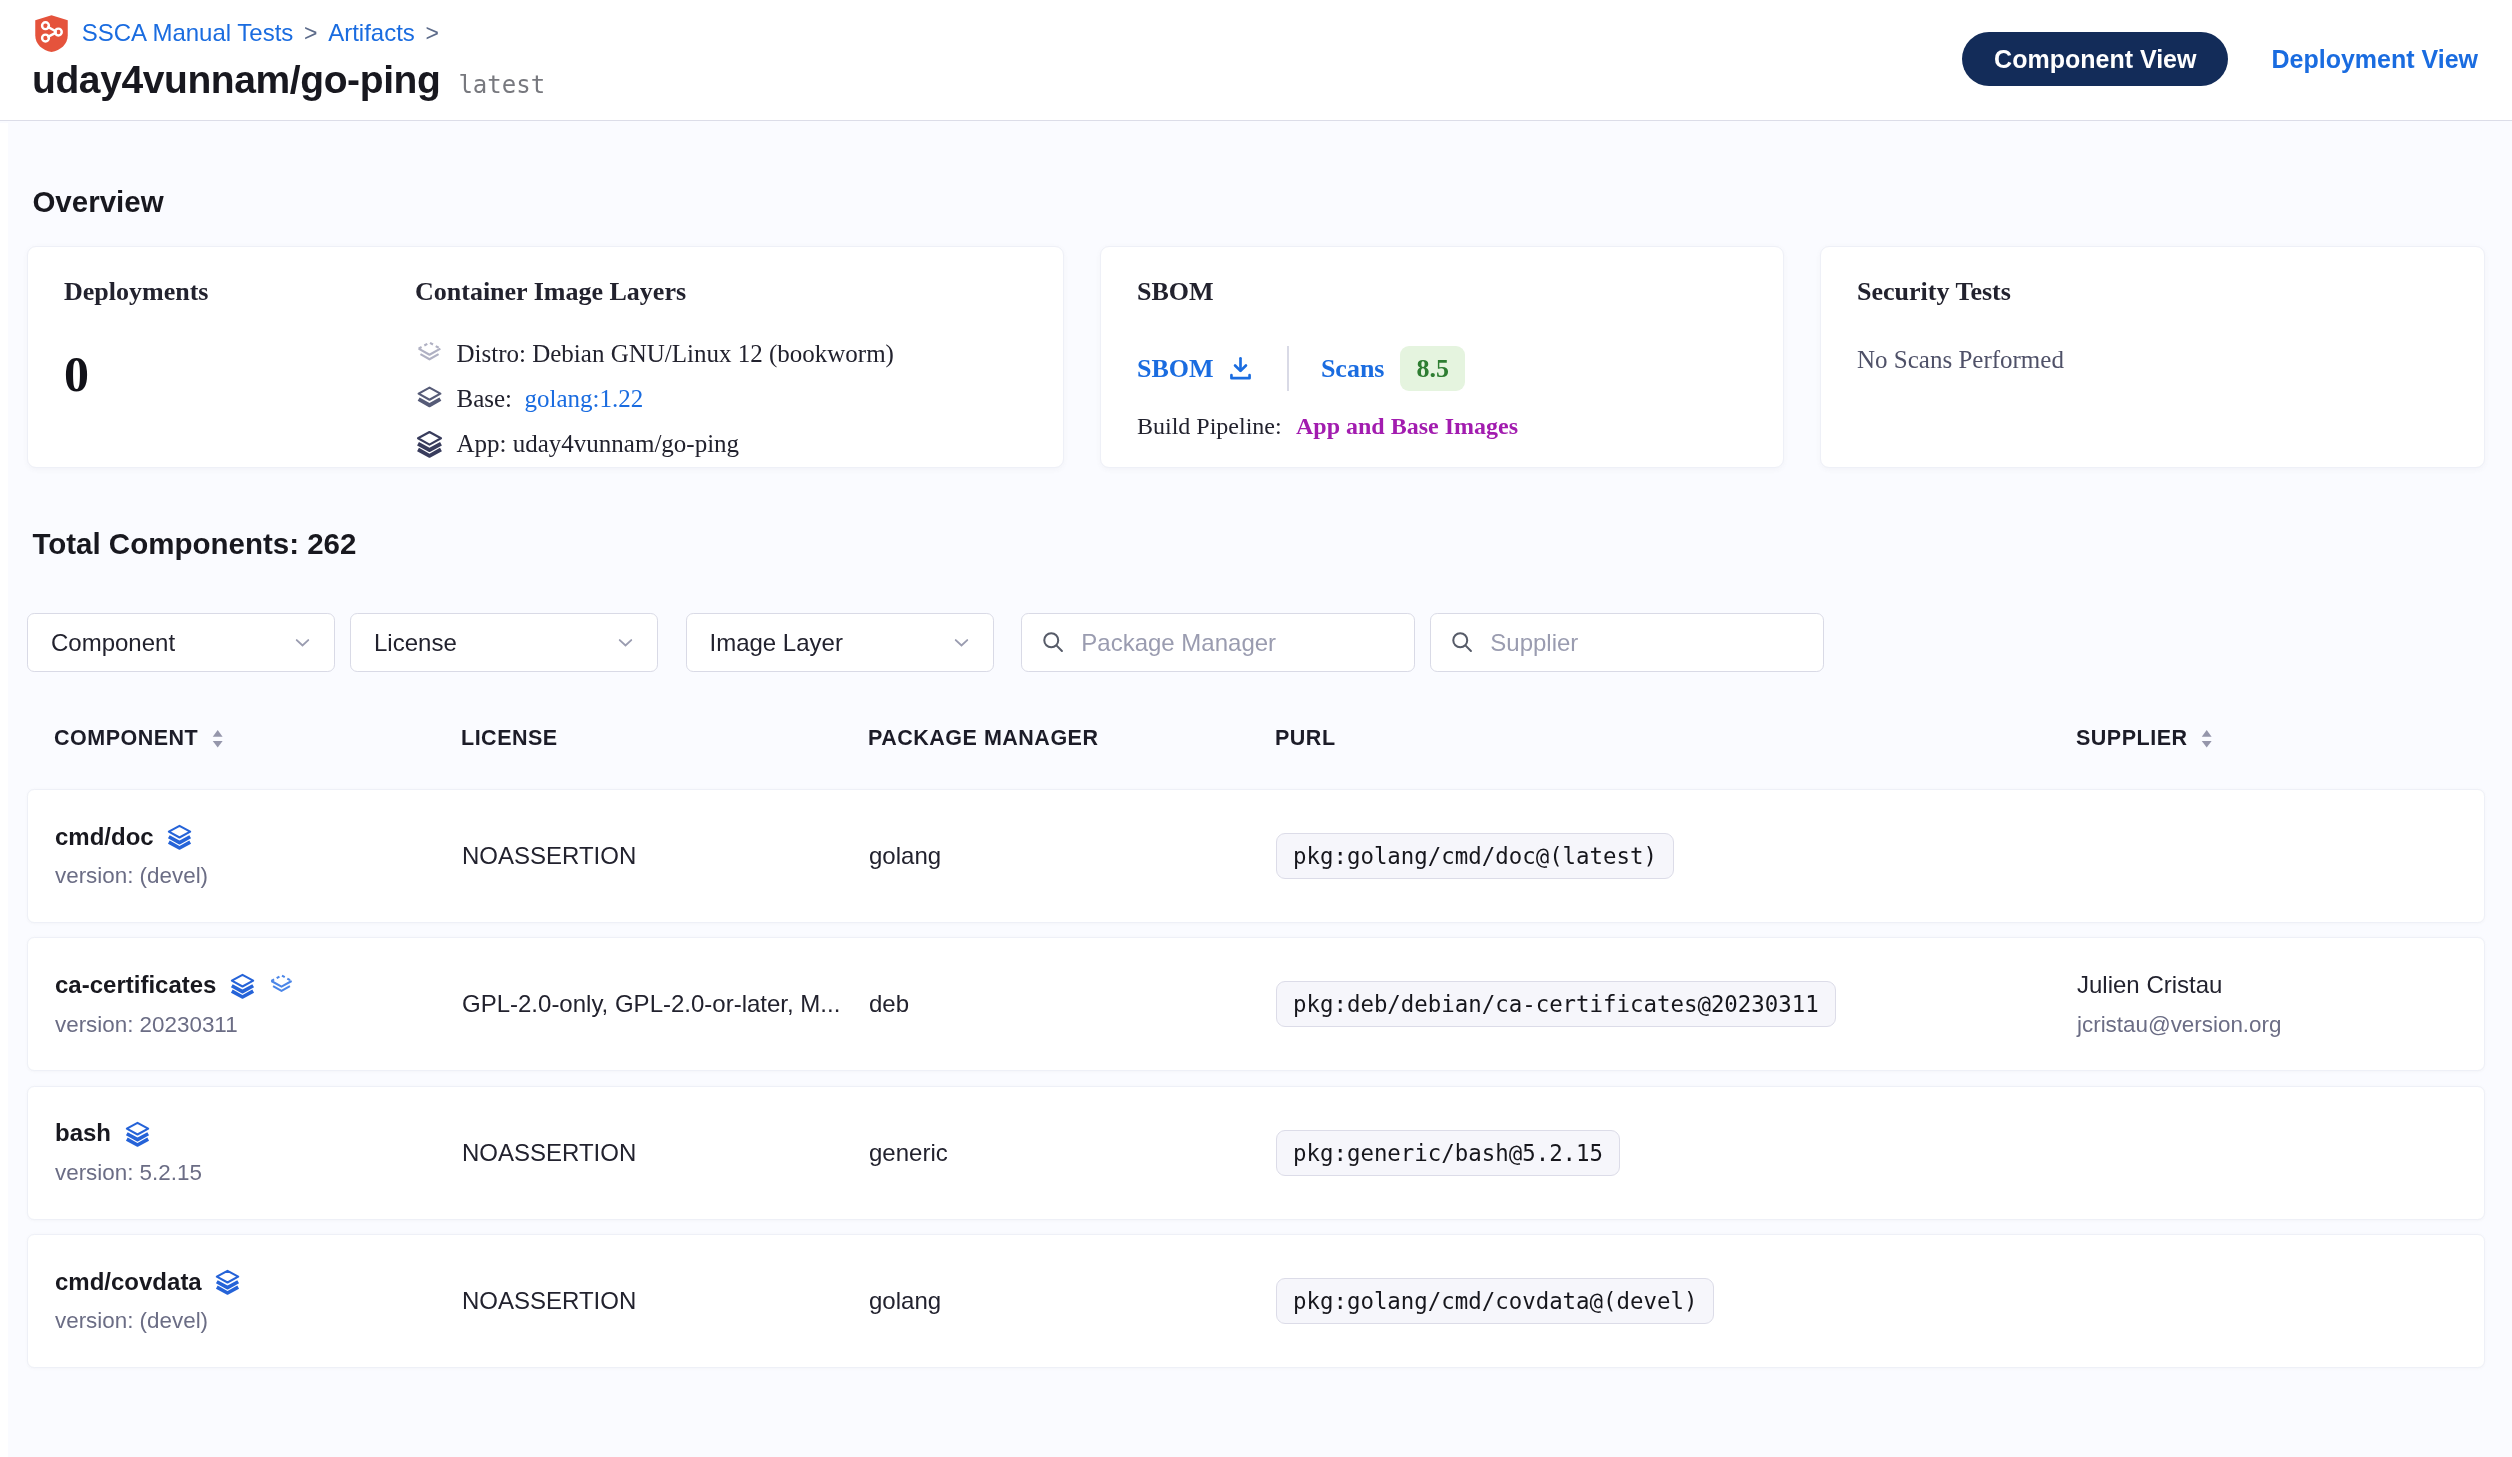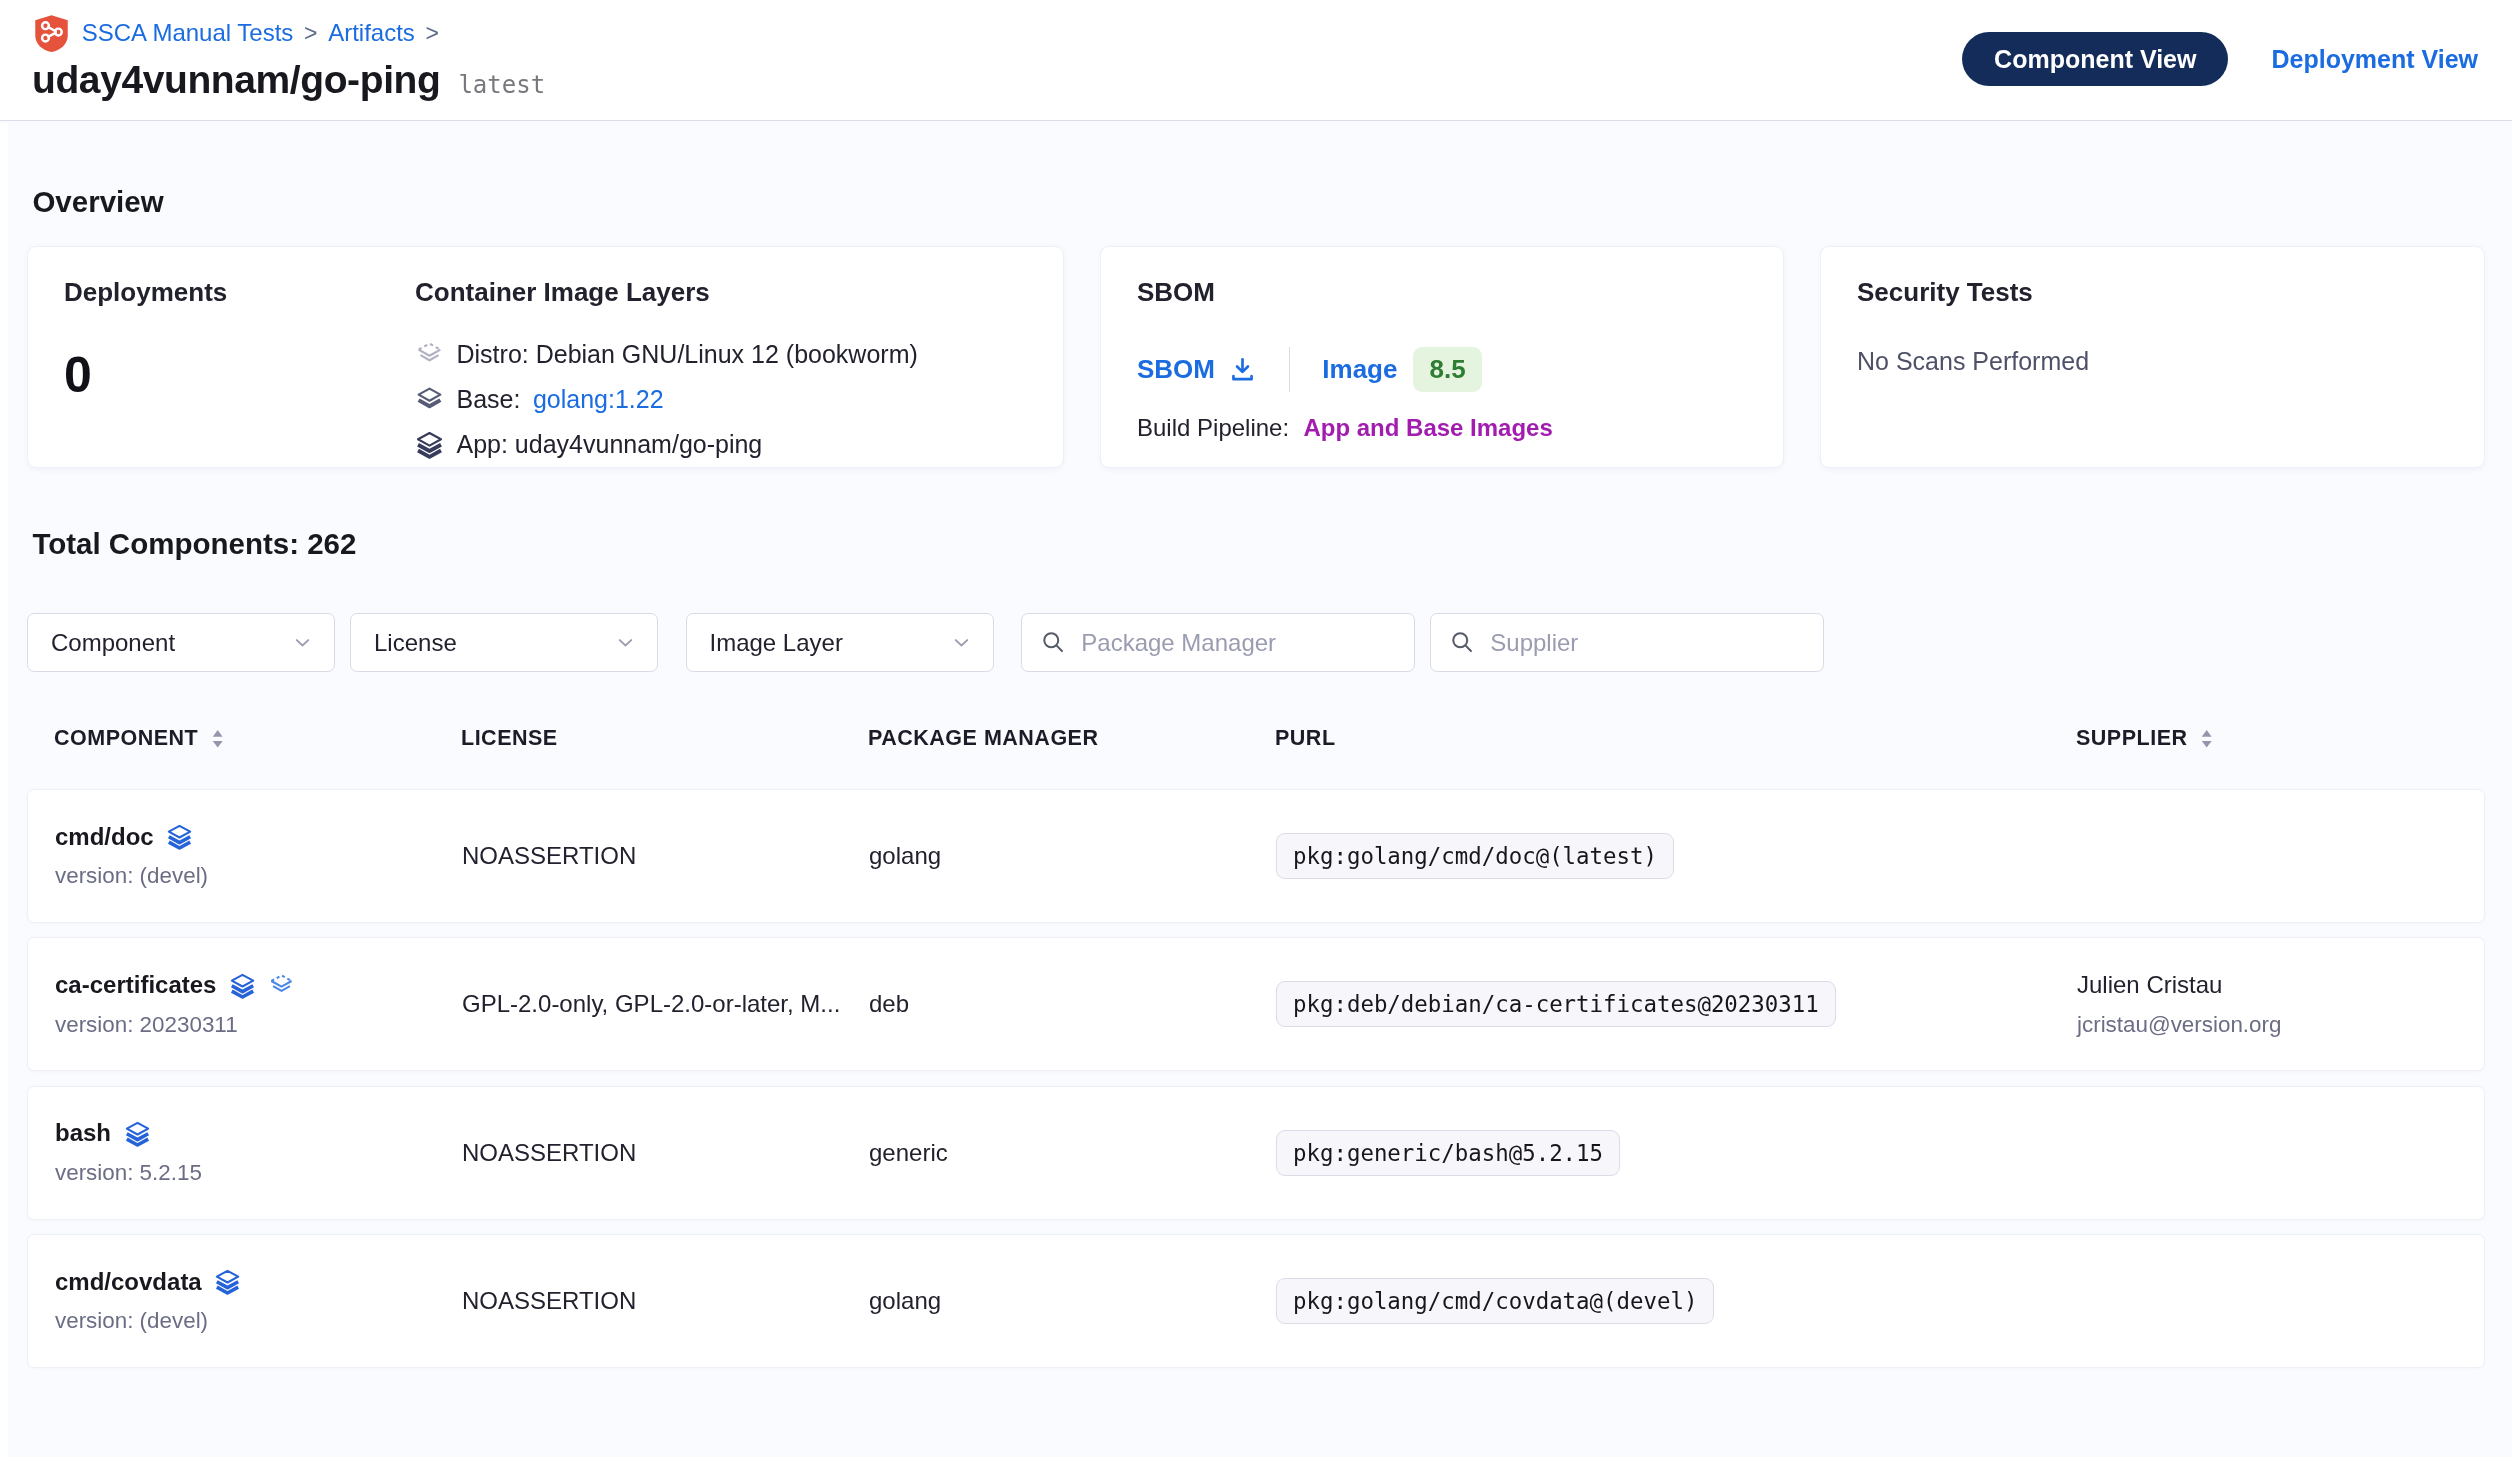--- a/index.html
+++ b/index.html
@@ -40,20 +40,21 @@
   .content { padding: 0 27px; }
   .section-heading { font-size: 29.5px; font-weight: 700; color: #18181f; margin-left: 5.4px; }
   .overview-heading { padding-top: 64px; }
   .total-heading { margin-top: 59px; }
 
   .cards { display: flex; gap: 36px; margin-top: 27px; }
   .card {
     background: #ffffff; border: 0.9px solid #eef0f7; border-radius: 9px;
     height: 222px; padding: 30px 36px;
     box-shadow: 0 1.8px 5.4px rgba(96,97,112,0.05);
+    font-family: Liberation Serif, serif;
   }
   .card-title { font-size: 26px; font-weight: 700; color: #22222e; }
   .card-combo { width: 1037px; display: flex; }
   .card-sbom { width: 684px; }
   .card-security { flex: 1; }
 
   .deployments-block { width: 351px; }
   .deploy-count { font-size: 50px; font-weight: 700; margin-top: 38px; color: #111118; }
 
   .layers-list { margin-top: 32px; display: flex; flex-direction: column; gap: 16px; }
@@ -198,21 +199,21 @@
       <div class="sbom-row">
         <span class="sbom-link">
           <span>SBOM</span>
           <svg class="dl-icon" viewBox="0 0 24 24" fill="none" stroke="#1a6ce0" stroke-width="2.2" stroke-linecap="round" stroke-linejoin="round">
             <path d="M12 3.5 V13.5"></path>
             <path d="M7.5 9.5 L12 14 L16.5 9.5"></path>
             <path d="M4.5 17.5 V20 H19.5 V17.5"></path>
           </svg>
         </span>
         <span class="v-divider"></span>
-        <span class="score-label">Image</span>
+        <span class="score-label">Scans</span>
         <span class="score-badge">8.5</span>
       </div>
       <div class="pipeline-row">
         <span>Build Pipeline:</span>
         <span class="pipeline-link">App and Base Images</span>
       </div>
     </div>
 
     <div class="card card-security">
       <div class="card-title">Security Tests</div>

